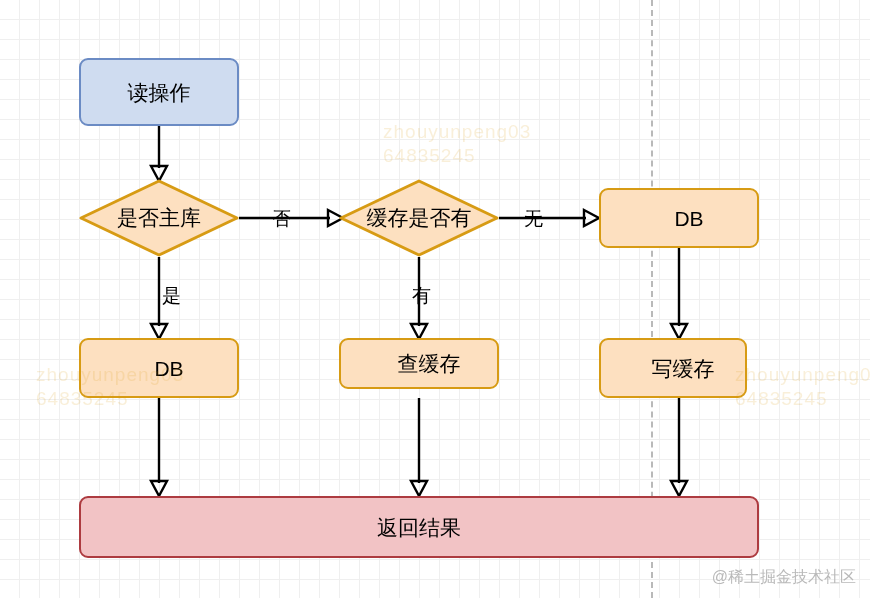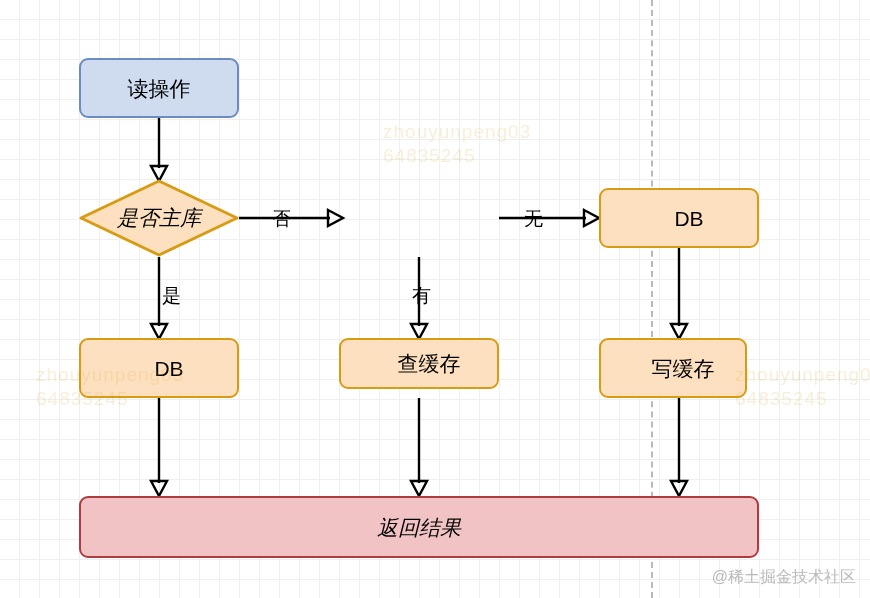--- a/index.html
+++ b/index.html
@@ -36,21 +36,20 @@
     white-space: nowrap;
     z-index: 5;
   }
   .node.blue   { background: #cfdcf0; border: 2px solid #6b8bc4; }
   .node.orange { background: #fde0c0; border: 2px solid #d79b14; padding-left: 20px; }
   .node.pink   { background: #f2c3c5; border: 2px solid #ad3b40; }
 
   .diamond {
     position: absolute;
     z-index: 5;
-    font-style: italic;
   }
   .diamond svg { display: block; }
   .diamond .dlabel {
     position: absolute;
     left: 0; top: 0;
     width: 100%; height: 100%;
     display: flex;
     align-items: center;
     justify-content: center;
     font-size: 21px;
@@ -152,35 +151,41 @@
 
     <line x1="679" y1="398" x2="679" y2="483"></line>
     <path d="M671,481 L679,496 L687,481 Z" fill="#000" stroke="none"></path>
   </svg>
 
   <div class="edge-label" style="left:272px; top:209px;">否</div>
   <div class="edge-label" style="left:162px; top:286px;">是</div>
   <div class="edge-label" style="left:524px; top:209px;">无</div>
   <div class="edge-label" style="left:412px; top:286px;">有</div>
 
-  <div class="node blue" style="left:79px; top:58px; width:160px; height:60px;">读操作</div>
+  <div class="node blue" style="left:79px; top:58px; width:160px; height:68px;">读操作</div>
 
   <div class="diamond" style="left:79px; top:179px; width:160px; height:78px;">
     <svg width="160" height="78" viewBox="0 0 160 78">
       <polygon points="80,2 158,39 80,76 2,39" fill="#fde0c0" stroke="#d79b14" stroke-width="3" stroke-linejoin="round"></polygon>
     </svg>
     <div class="dlabel">是否主库</div>
   </div>
 
+  <div class="diamond" style="left:339px; top:179px; width:160px; height:78px;">
+    <svg width="160" height="78" viewBox="0 0 160 78">
+      <polygon points="80,2 158,39 80,76 2,39" fill="#fde0c0" stroke="#d79b14" stroke-width="3" stroke-linejoin="round"></polygon>
+    </svg>
+    <div class="dlabel">缓存是否有</div>
+  </div>
 
   <div class="node orange" style="left:599px; top:188px; width:160px; height:60px;">DB</div>
 
   <div class="node orange" style="left:79px; top:338px; width:160px; height:60px;">DB</div>
 
   <div class="node orange" style="left:339px; top:338px; width:160px; height:51px;">查缓存</div>
 
   <div class="node orange" style="left:599px; top:338px; width:148px; height:60px;">写缓存</div>
 
-  <div class="node pink" style="left:79px; top:496px; width:680px; height:62px;font-style:italic;">返回结果</div>
+  <div class="node pink" style="left:79px; top:496px; width:680px; height:62px;">返回结果</div>
 
   <div class="wm-brand">@稀土掘金技术社区</div>
 
 </div>
 
 </body></html>

